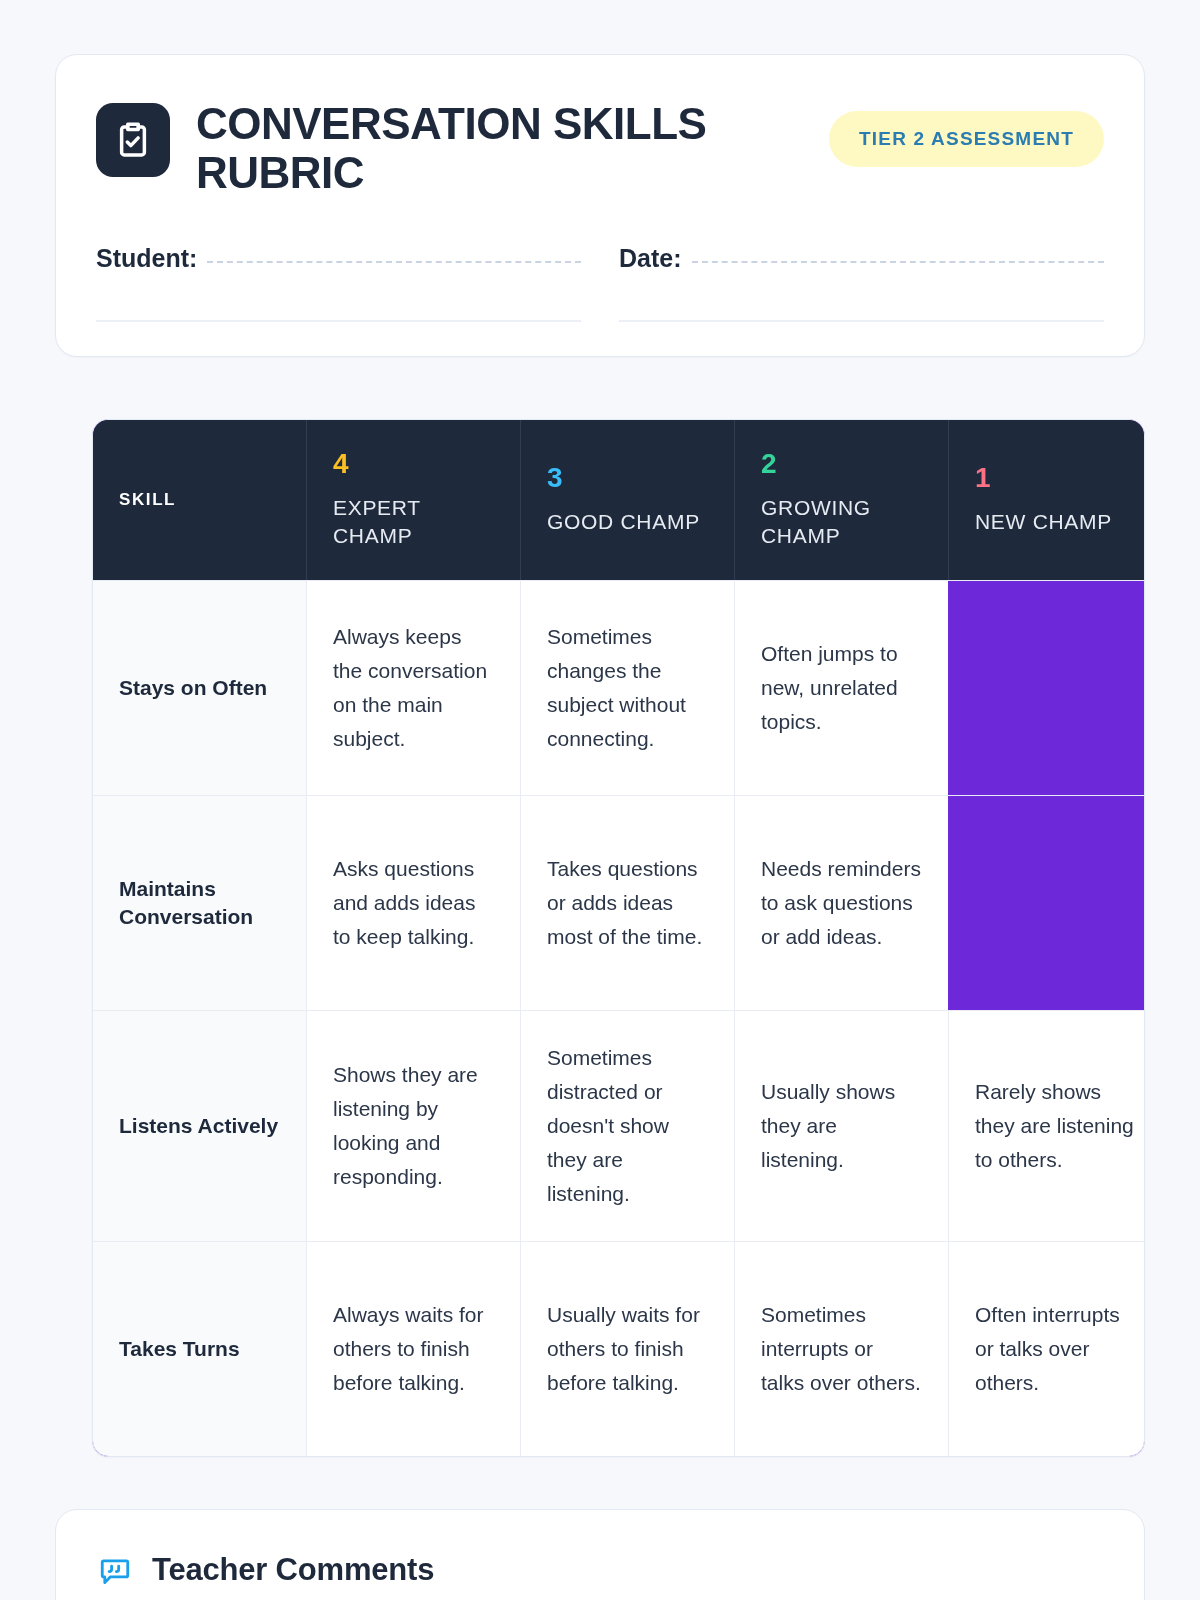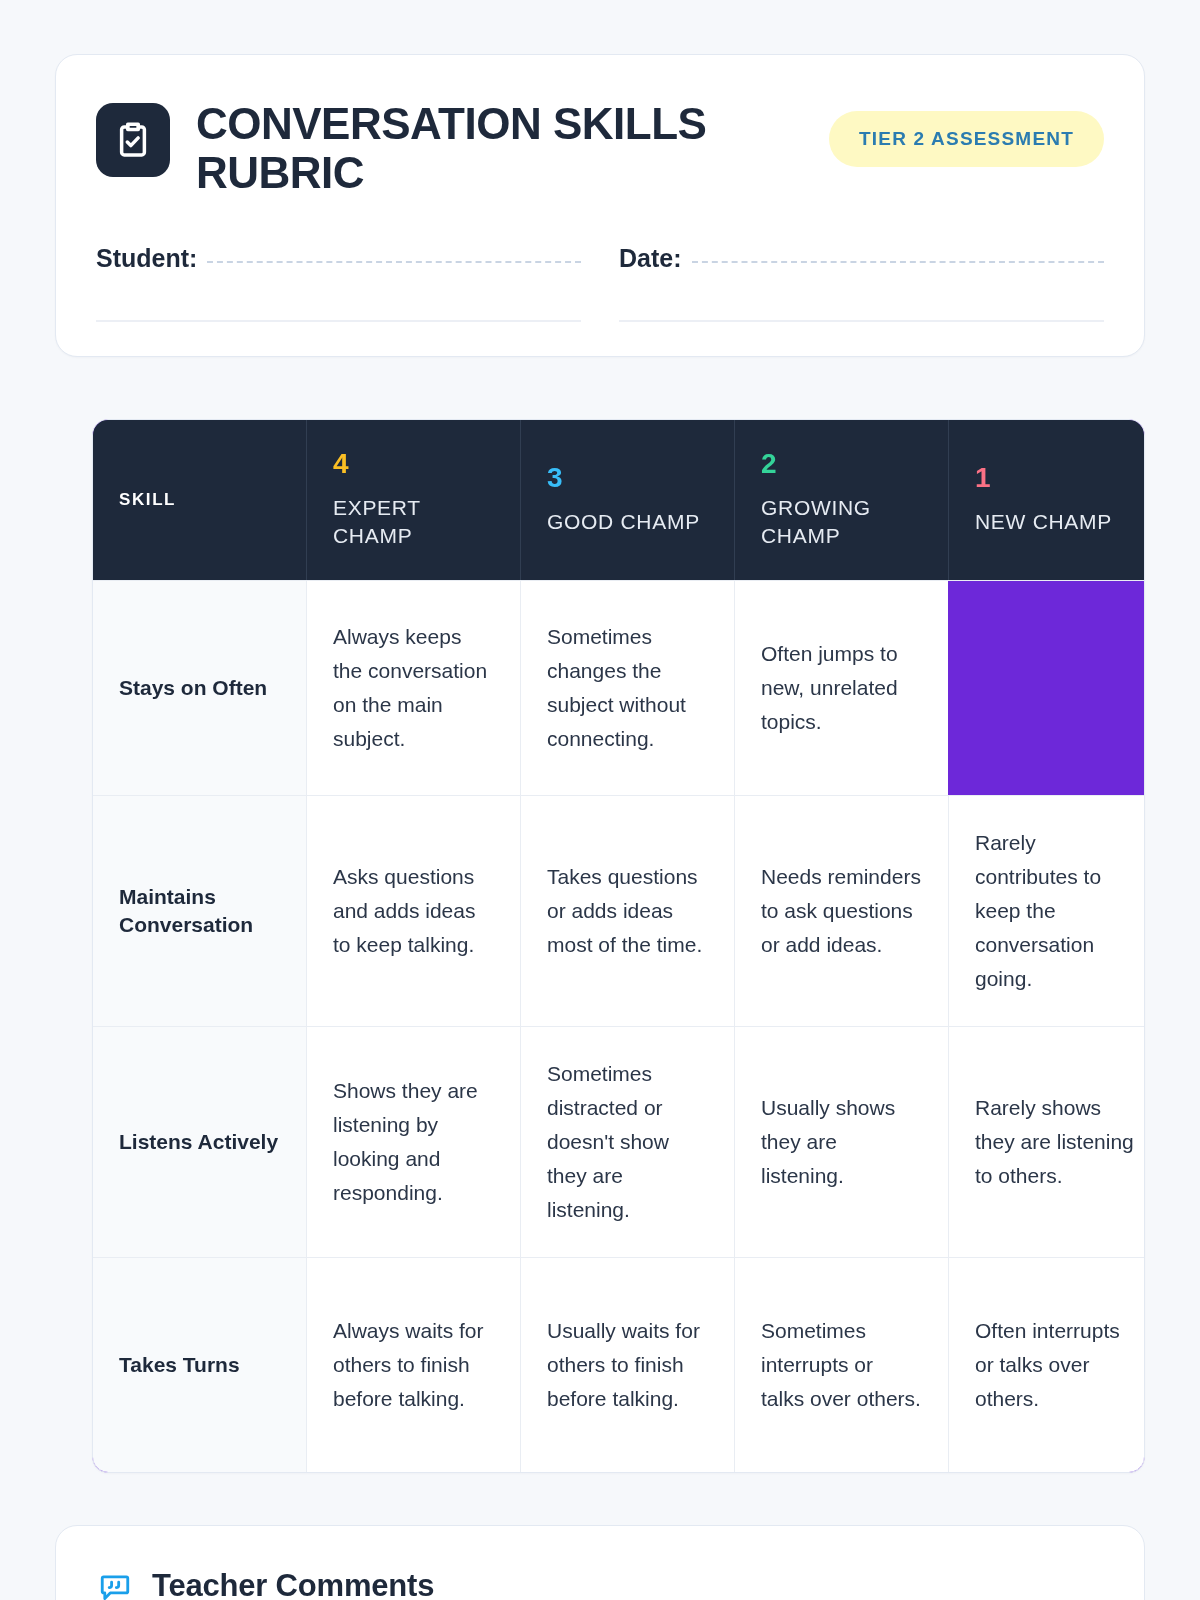--- a/index.html
+++ b/index.html
@@ -305,21 +305,20 @@
       <div class="td col-level td-desc">Always keeps the conversation on the main subject.</div>
       <div class="td col-level td-desc">Sometimes changes the subject without connecting.</div>
       <div class="td col-level td-desc">Often jumps to new, unrelated topics.</div>
     </div>
 
     <div class="table-row tbody-row">
       <div class="td col-skill td-skill">Maintains Conversation</div>
       <div class="td col-level td-desc">Asks questions and adds ideas to keep talking.</div>
       <div class="td col-level td-desc">Takes questions or adds ideas most of the time.</div>
       <div class="td col-level td-desc">Needs reminders to ask questions or add ideas.</div>
-      <div class="td col-level td-desc">Rarely contributes to keep the conversation going.</div>
     </div>
 
     <div class="table-row tbody-row">
       <div class="td col-skill td-skill">Listens Actively</div>
       <div class="td col-level td-desc">Shows they are listening by looking and responding.</div>
       <div class="td col-level td-desc">Sometimes distracted or doesn't show they are listening.</div>
       <div class="td col-level td-desc">Usually shows they are listening.</div>
       <div class="td col-level td-desc">Rarely shows they are listening to others.</div>
     </div>
 

